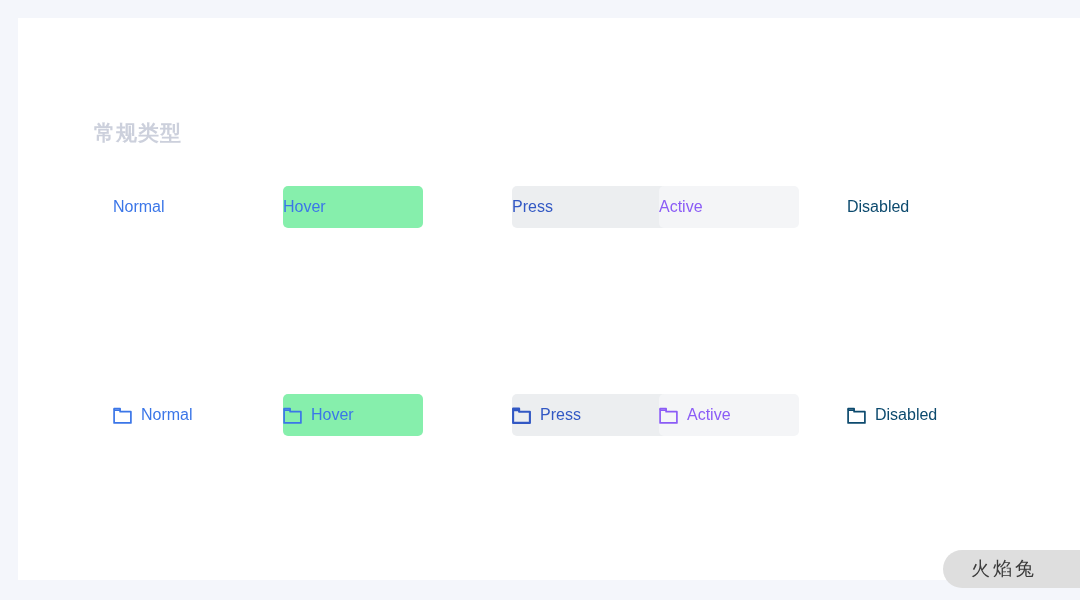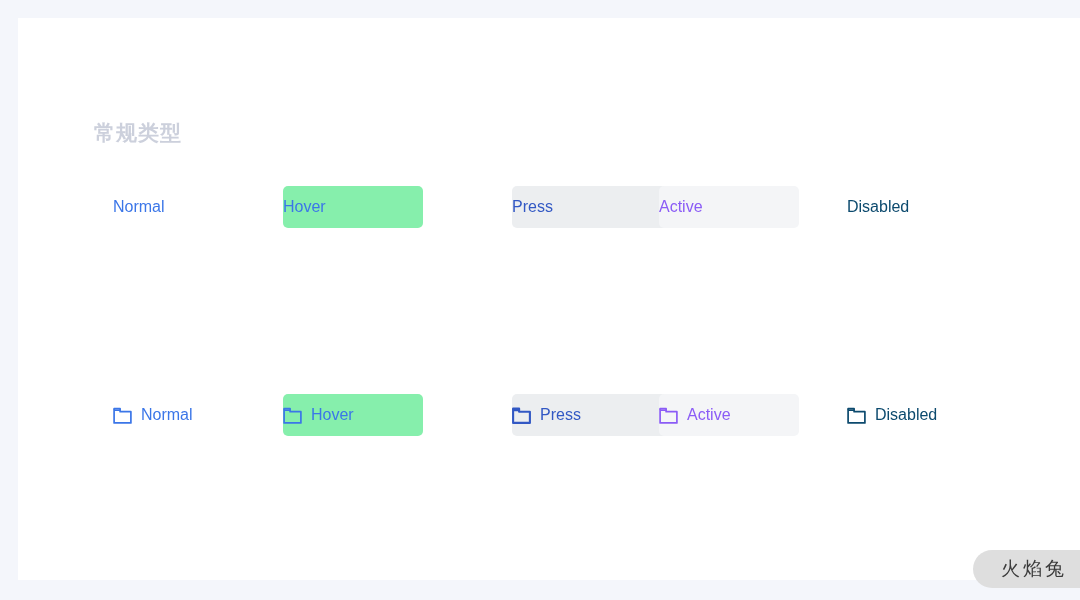--- a/index.html
+++ b/index.html
@@ -92,21 +92,21 @@
   .folder-icon path,
   .folder-icon rect {
     vector-effect: non-scaling-stroke;
   }
 
   .watermark {
     position: absolute;
     right: 0;
     bottom: 12px;
     height: 38px;
-    padding: 0 8px 0 28px;
+    padding: 0 38px 0 28px;
     border-radius: 19px 0 0 19px;
     background: #dedede;
     display: flex;
     align-items: center;
     justify-content: space-between;
     color: #3a3a3a;
     font-size: 19px;
     letter-spacing: 0.5px;
     white-space: nowrap;
   }

